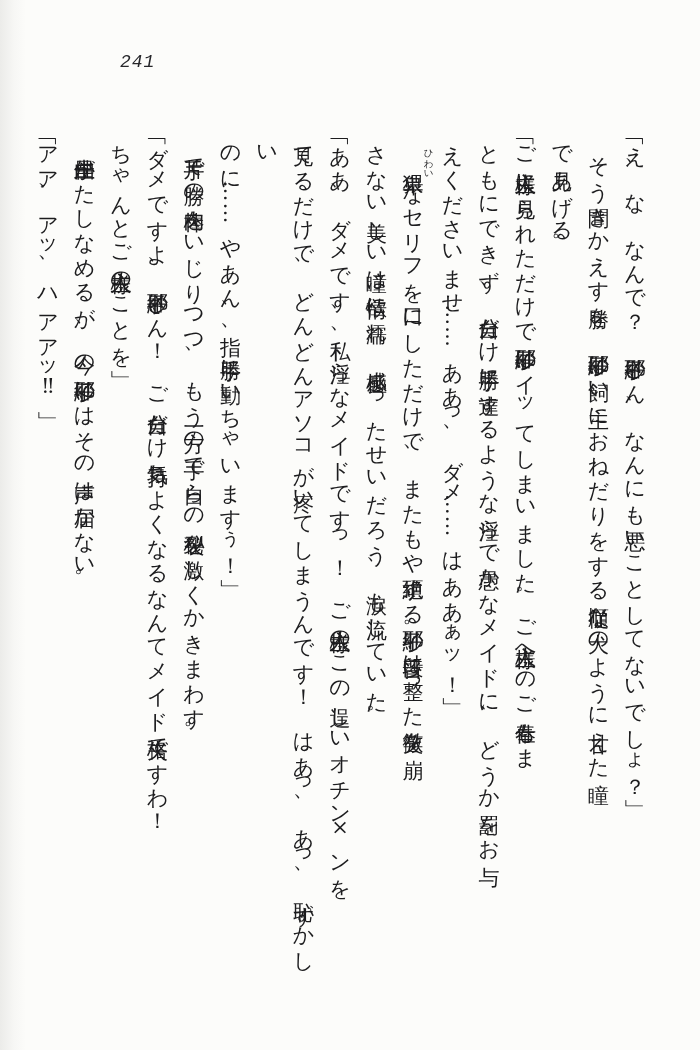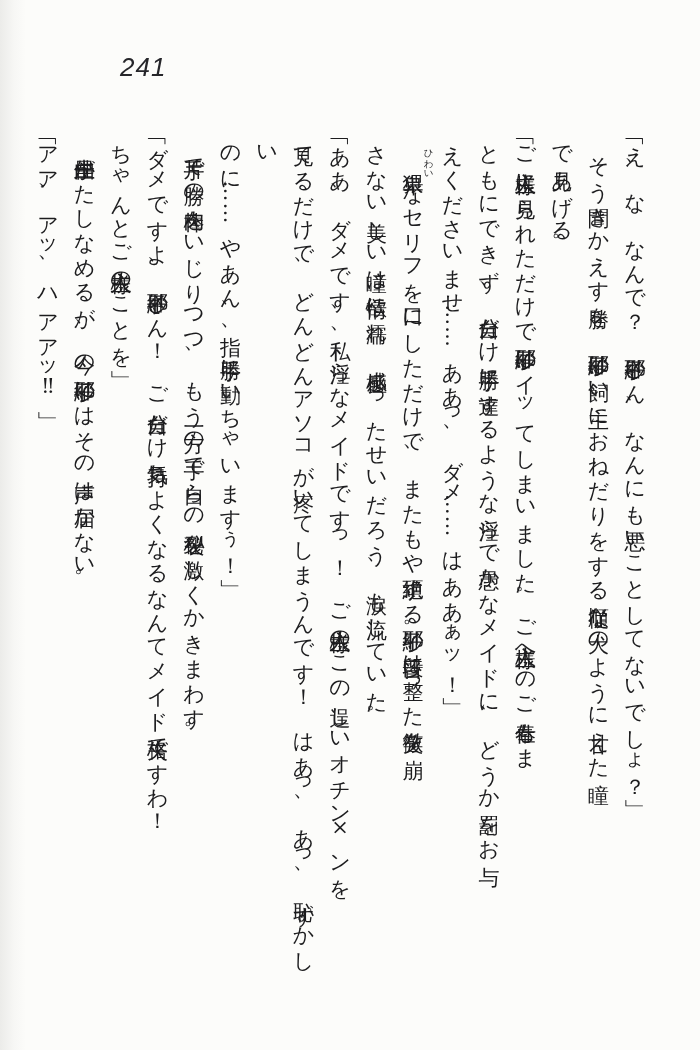--- a/index.html
+++ b/index.html
@@ -16,23 +16,23 @@
     position: absolute;
     left: 0; top: 0; bottom: 0;
     width: 26px;
     background: linear-gradient(to right, rgba(90,90,85,0.10), rgba(90,90,85,0.03) 55%, rgba(0,0,0,0) 100%);
     pointer-events: none;
   }
   .page-number {
     position: absolute;
     left: 120px;
     top: 52px;
-    font-family: Liberation Sans, sans-serif;
+    font-family: Liberation Mono, monospace;
     font-style: italic;
-    font-size: 26px;
+    font-size: 18px;
     letter-spacing: 1px;
     color: #26262a;
   }
   .text-block {
     position: absolute;
     top: 131px;
     right: 47px;
     width: 584px;
     height: 838px;
     writing-mode: vertical-rl;

